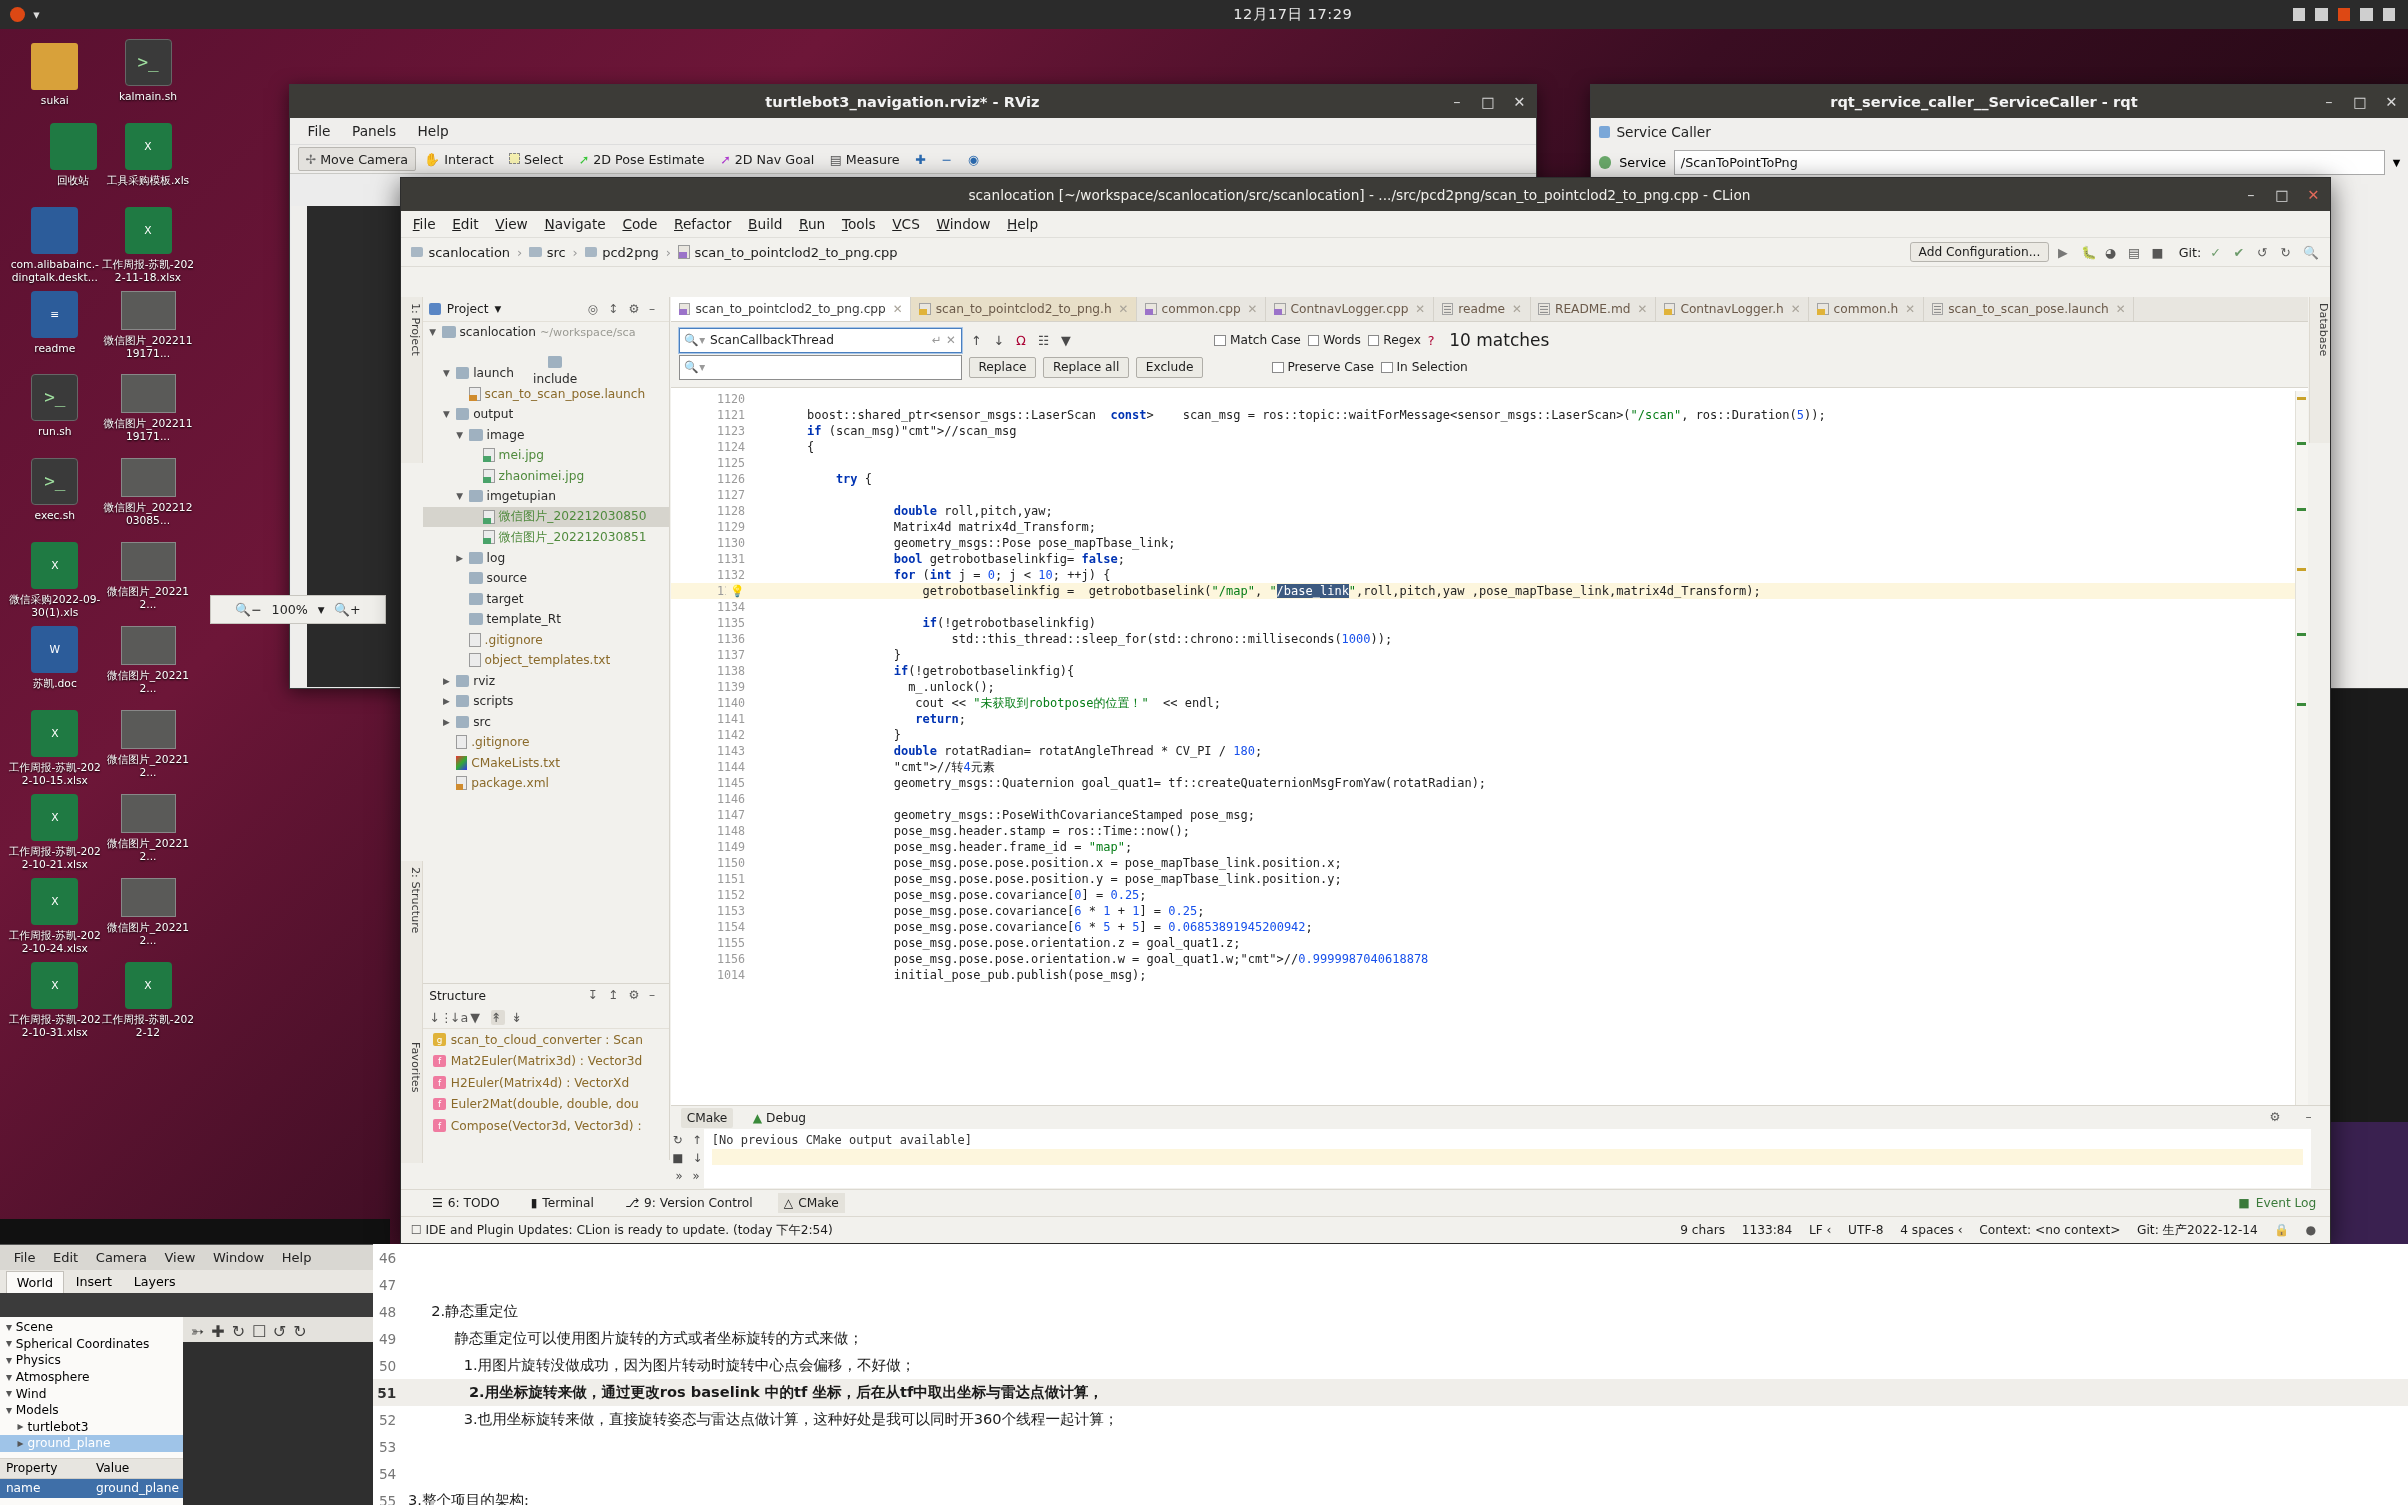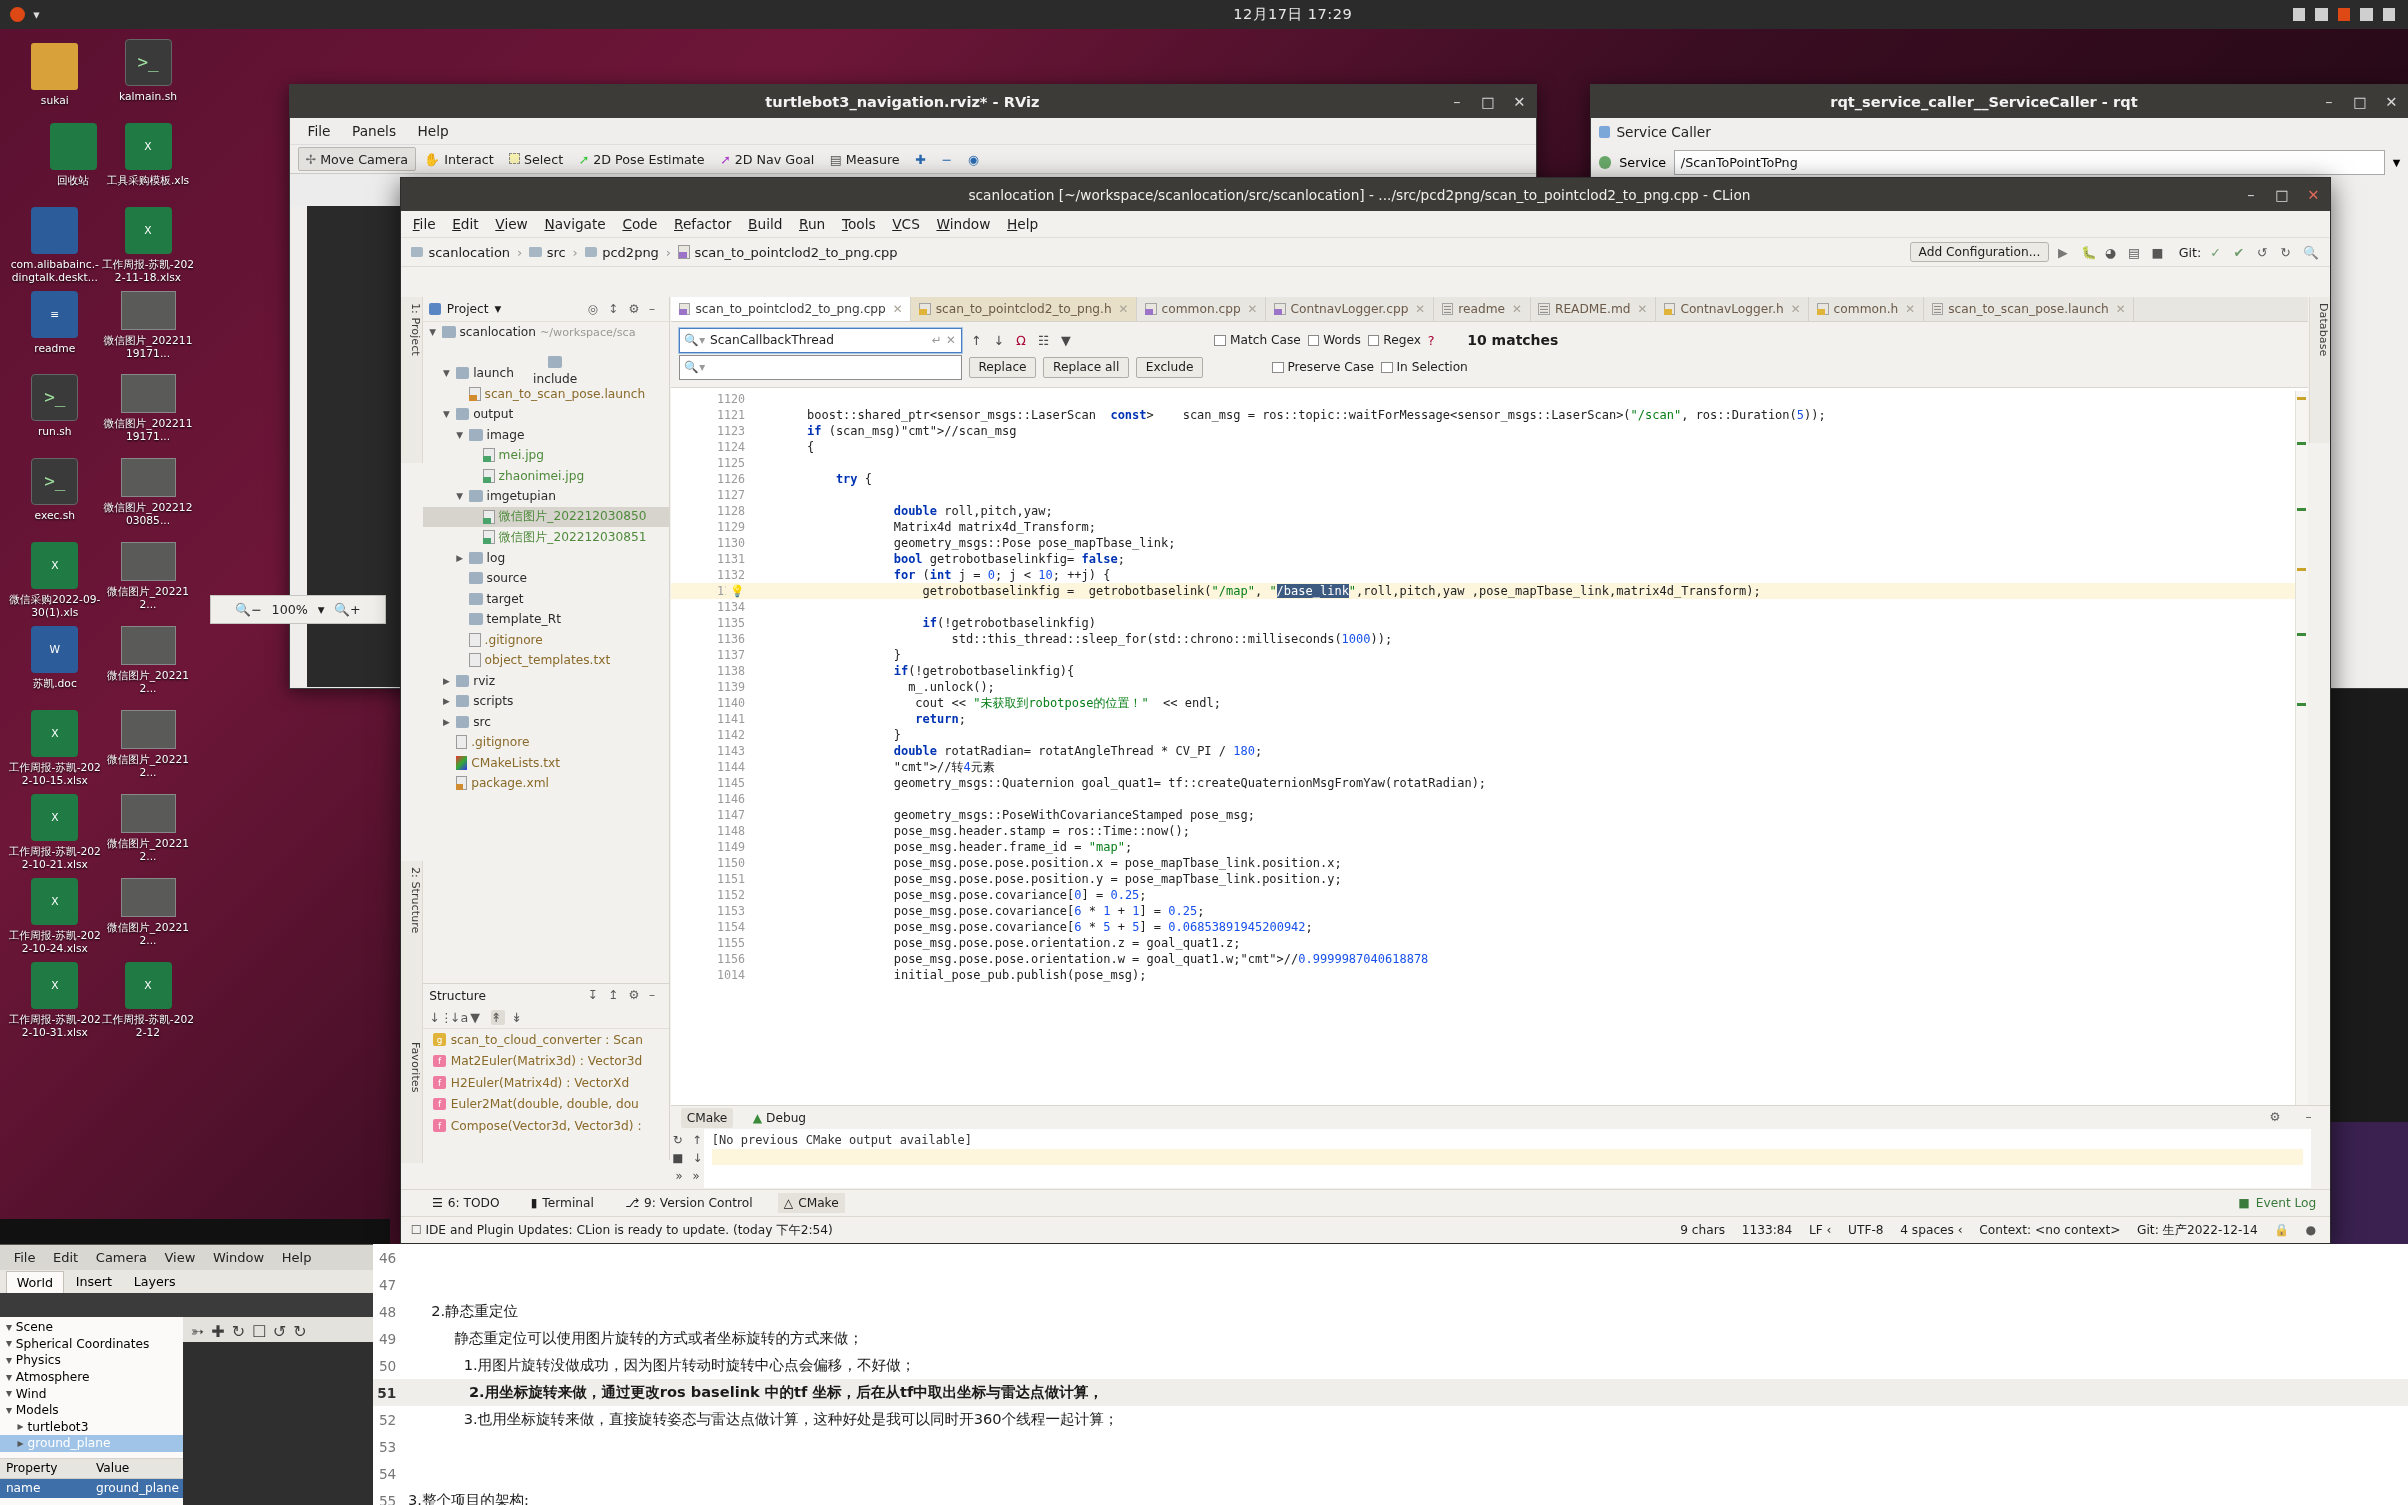--- a/index.html
+++ b/index.html
@@ -159,21 +159,21 @@
     width:283px; height:24.4px; background:#fff; border:1px solid #8d8d8d; display:flex; align-items:center;
     padding:0 4.9px; font-size:12.2px; gap:4.9px; position:relative;
   }
   .find-input.focus { border-color:#4a7fbf; box-shadow:0 0 0 1px #a8c6e8;}
   .find-input .grow{flex:1;}
   .fi-hint{ color:#9a9a9a; font-size:11.7px;}
   .fi-place{ color:#a5a5a5; }
   .chk { display:inline-flex; align-items:center; gap:3.9px; font-size:12.2px; cursor:pointer;}
   .cbox { width:11.7px;height:11.7px;border:1px solid #8a8a8a;background:#fff;display:inline-block;}
   .f-btn { border:1px solid #b0aea8; background:#ecebe5; border-radius:2px; padding:2.9px 8.8px; font-size:12.2px; cursor:pointer;}
-  .matches { font-weight:bold; font-size:14px; margin-left:26px;}
+  .matches { font-weight:normal; font-size:17px; margin-left:8px;}
   .ficon { width:15.6px;height:15.6px;display:inline-flex;align-items:center;justify-content:center;color:#4a4a4a;font-size:12.7px;cursor:pointer;}
   
   #code-wrap { position:absolute; left:0; right:0; top:0; bottom:21.5px; }
   #code-scroll { position:absolute; left:0; right:0; top:0; bottom:0; overflow:hidden; background:#fff;}
   .code-line { display:flex; height:16px; font-family:"DejaVu Sans Mono", monospace; font-size:12px; line-height:16px;}
   .ln { width:51px; text-align:right; padding-right:8.8px; color:#9a9a9a; flex:none; background:#fff; font-size:11.7px;padding-left:46px;}
   .gutter2 { width:23.4px; flex:none; text-align:center; color:#c9a22a; font-size:11.7px;}
   .ctext { white-space:pre; color:#222; }
   .code-line.hl .ctext, .code-line.hl .ln, .code-line.hl .gutter2 { background:#fdf6dd; }
   .code-line.hl { background:#fdf6dd; }

